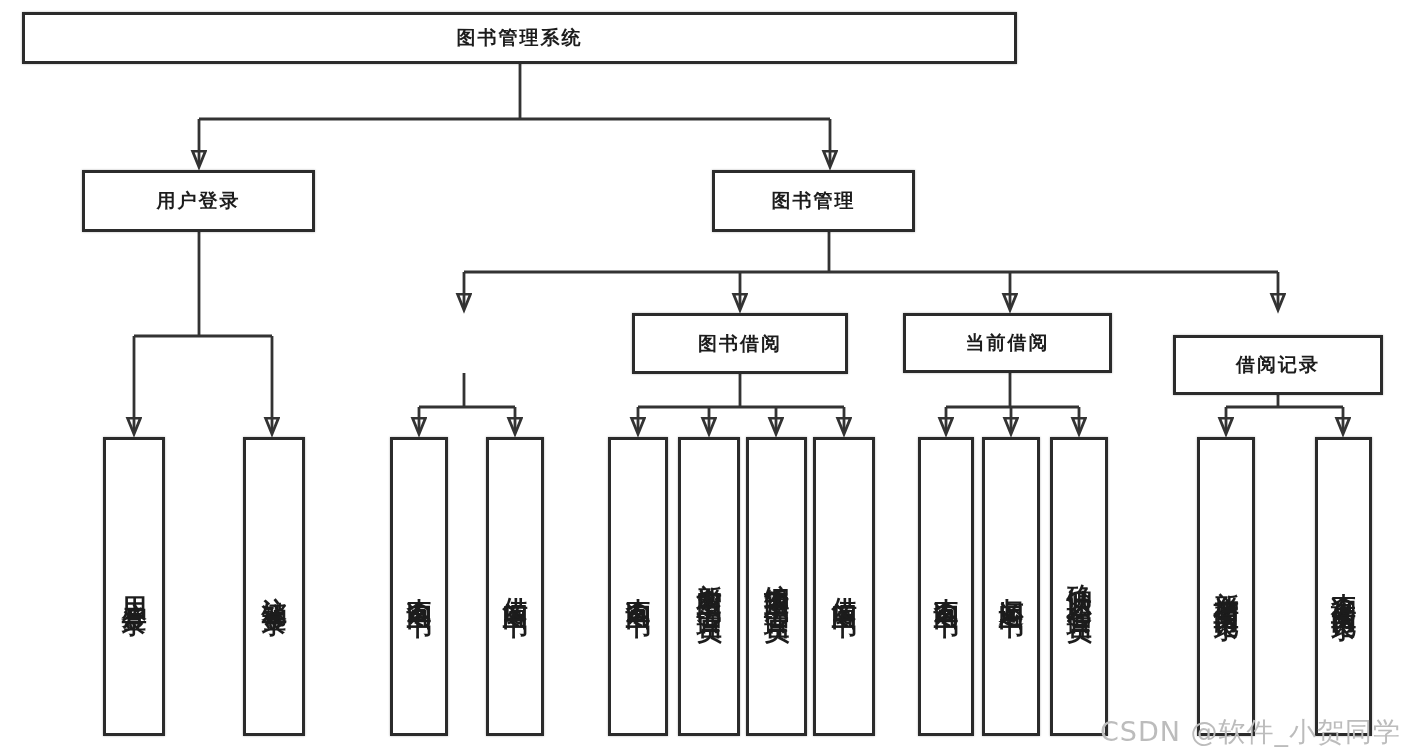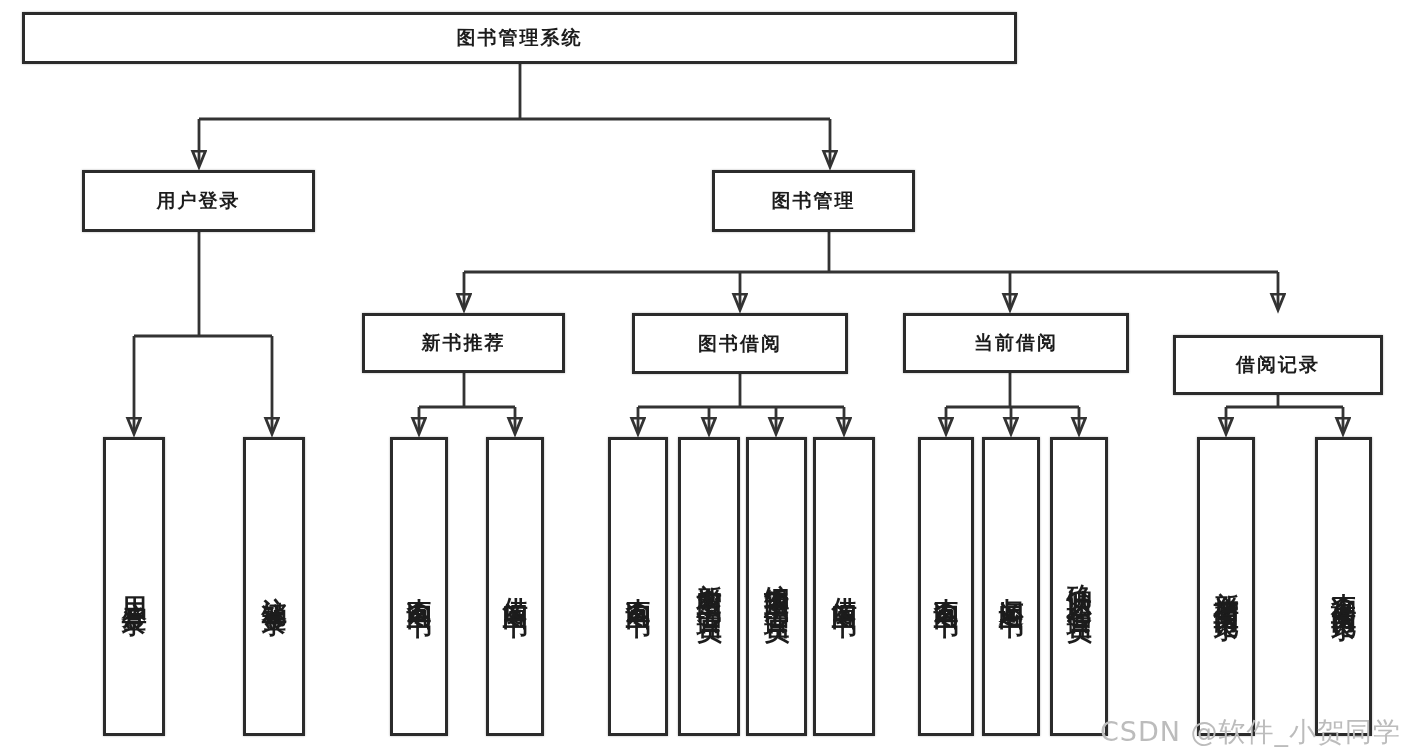--- a/index.html
+++ b/index.html
@@ -54,21 +54,21 @@
     letter-spacing: 5px;
     line-height: 1.1;
     white-space: normal;
   }
   
   .n-root   { left: 22px;   top: 12px;  width: 995px; height: 52px; }
   .n-login  { left: 82px;   top: 170px; width: 233px; height: 62px; }
   .n-mgmt   { left: 712px;  top: 170px; width: 203px; height: 62px; }
   .n-nbr    { left: 362px;  top: 313px; width: 203px; height: 60px; }
   .n-bb     { left: 632px;  top: 313px; width: 216px; height: 61px; justify-content: center; }
-  .n-cb     { left: 903px;  top: 313px; width: 226px; height: 60px; }
+  .n-cb     { left: 903px;  top: 313px; width: 209px; height: 60px; }
   .n-br     { left: 1173px; top: 313px; width: 210px; height: 60px; margin-top: 22px; }
   .leaf     { top: 437px; height: 299px; }
   .l-1  { left: 103px;  width: 62px; }
   .l-2  { left: 243px;  width: 62px; }
   .l-3  { left: 390px;  width: 58px; }
   .l-4  { left: 486px;  width: 58px; }
   .l-5  { left: 608px;  width: 60px; }
   .l-6  { left: 678px;  width: 62px; }
   .l-7  { left: 746px;  width: 61px; }
   .l-8  { left: 813px;  width: 62px; }
@@ -137,23 +137,20 @@
     <span class="label">图书管理系统</span>
   </div>
 
   <div class="node n-login">
     <span class="label">用户登录</span>
   </div>
   <div class="node n-mgmt">
     <span class="label">图书管理</span>
   </div>
 
-  <div class="node n-nbr">
-    <span class="label">新书推荐</span>
-  </div>
   <div class="node n-bb">
     <span class="label">图书借阅</span>
   </div>
   <div class="node n-cb">
     <span class="label">当前借阅</span>
   </div>
   <div class="node n-br">
     <span class="label">借阅记录</span>
   </div>
 

